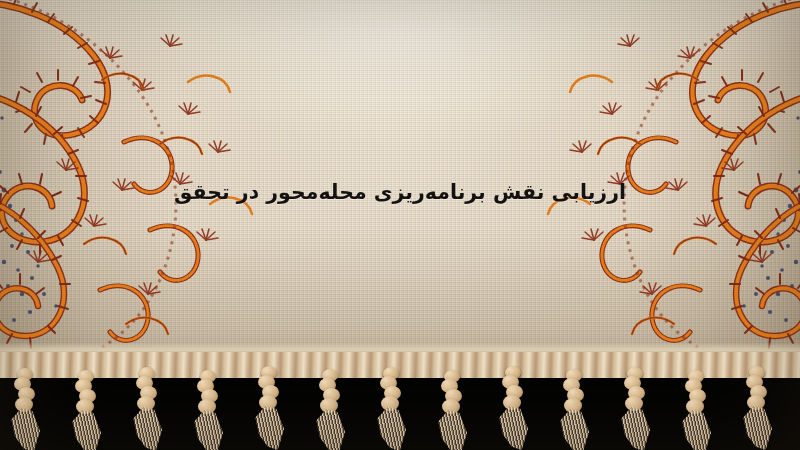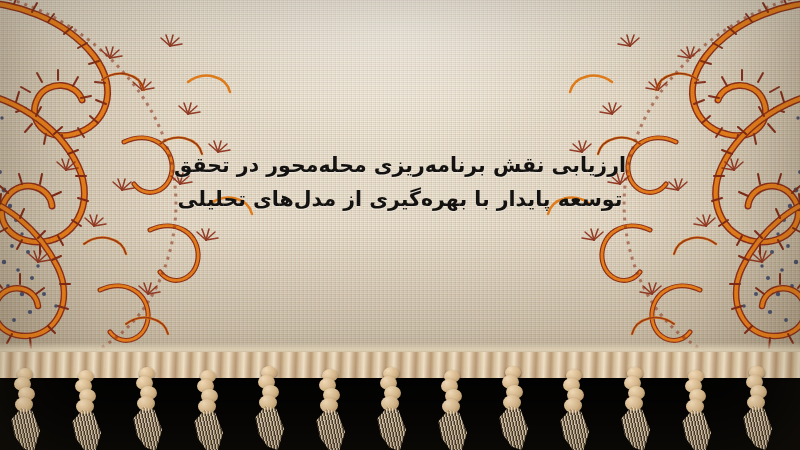--- a/index.html
+++ b/index.html
@@ -41,21 +41,21 @@
   }
 
   
   .emb{position:absolute;top:-6px;width:330px;height:372px;}
   .emb.left{left:-26px;}
   .emb.right{right:-26px;transform:scaleX(-1);}
   .emb svg{width:100%;height:100%;display:block;}
 
   
   .titleWrap{
-    position:absolute;left:0;right:0;top:148px;
+    position:absolute;left:0;right:0;top:175px;
     text-align:center;direction:rtl;
     z-index:6;pointer-events:none;
   }
   .tline{
     font-family:"DejaVu Sans","Liberation Sans",sans-serif;
     font-weight:700;
     font-size:20.5px;
     line-height:34px;
     color:#141210;
     letter-spacing:0px;
@@ -588,21 +588,20 @@
           <path d="M152 330 C 168 318 190 324 194 340"></path>
         </g>
 
         <path d="M-20 -4 C 44 -2 110 30 156 86 C 206 146 216 226 182 294 C 156 346 108 372 52 378" fill="none" stroke="#8b2f1a" stroke-width="3" stroke-dasharray="3 5" opacity=".55"></path>
       </g>
     </svg>
   </div>
 
   <div class="titleWrap">
     <div class="tline">ارزیابی نقش برنامه‌ریزی محله‌محور در تحقق</div>
-    <div class="tline">توسعه پایدار با بهره‌گیری از مدل‌های تحلیلی</div>
   </div>
 
   <div class="fringeBand">
     <div class="braidTop"></div>
     <div class="braid"></div>
 
     <div class="tassel" style="left:2px;">
       <div class="knot">
           <i></i>
           <i></i>

